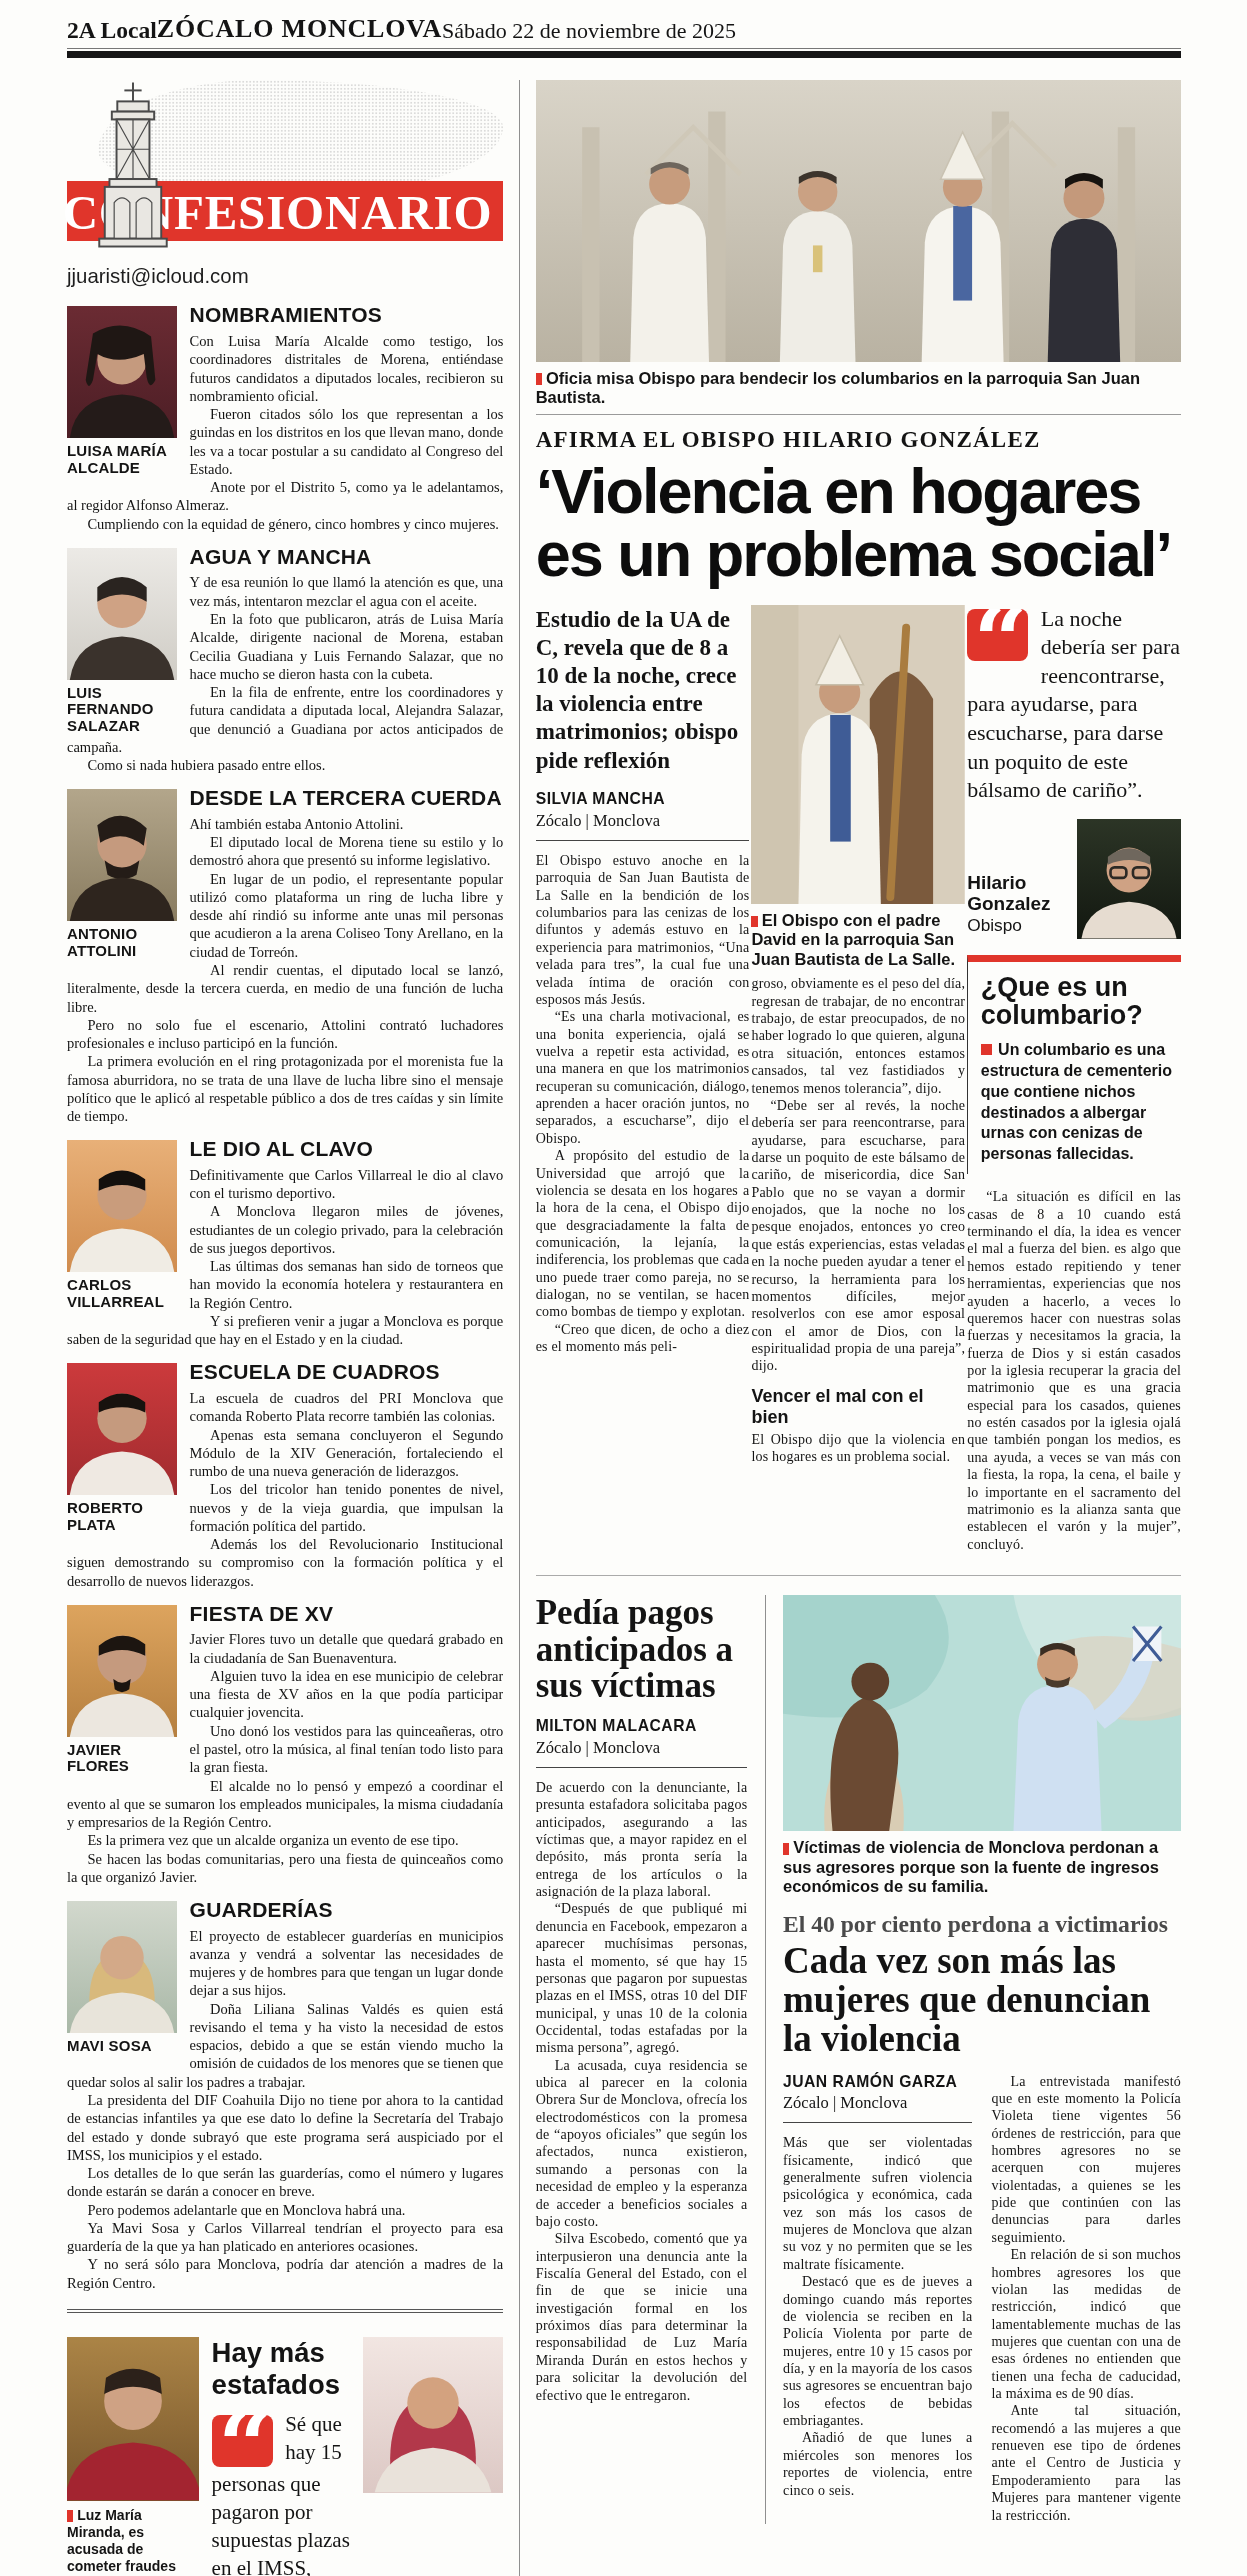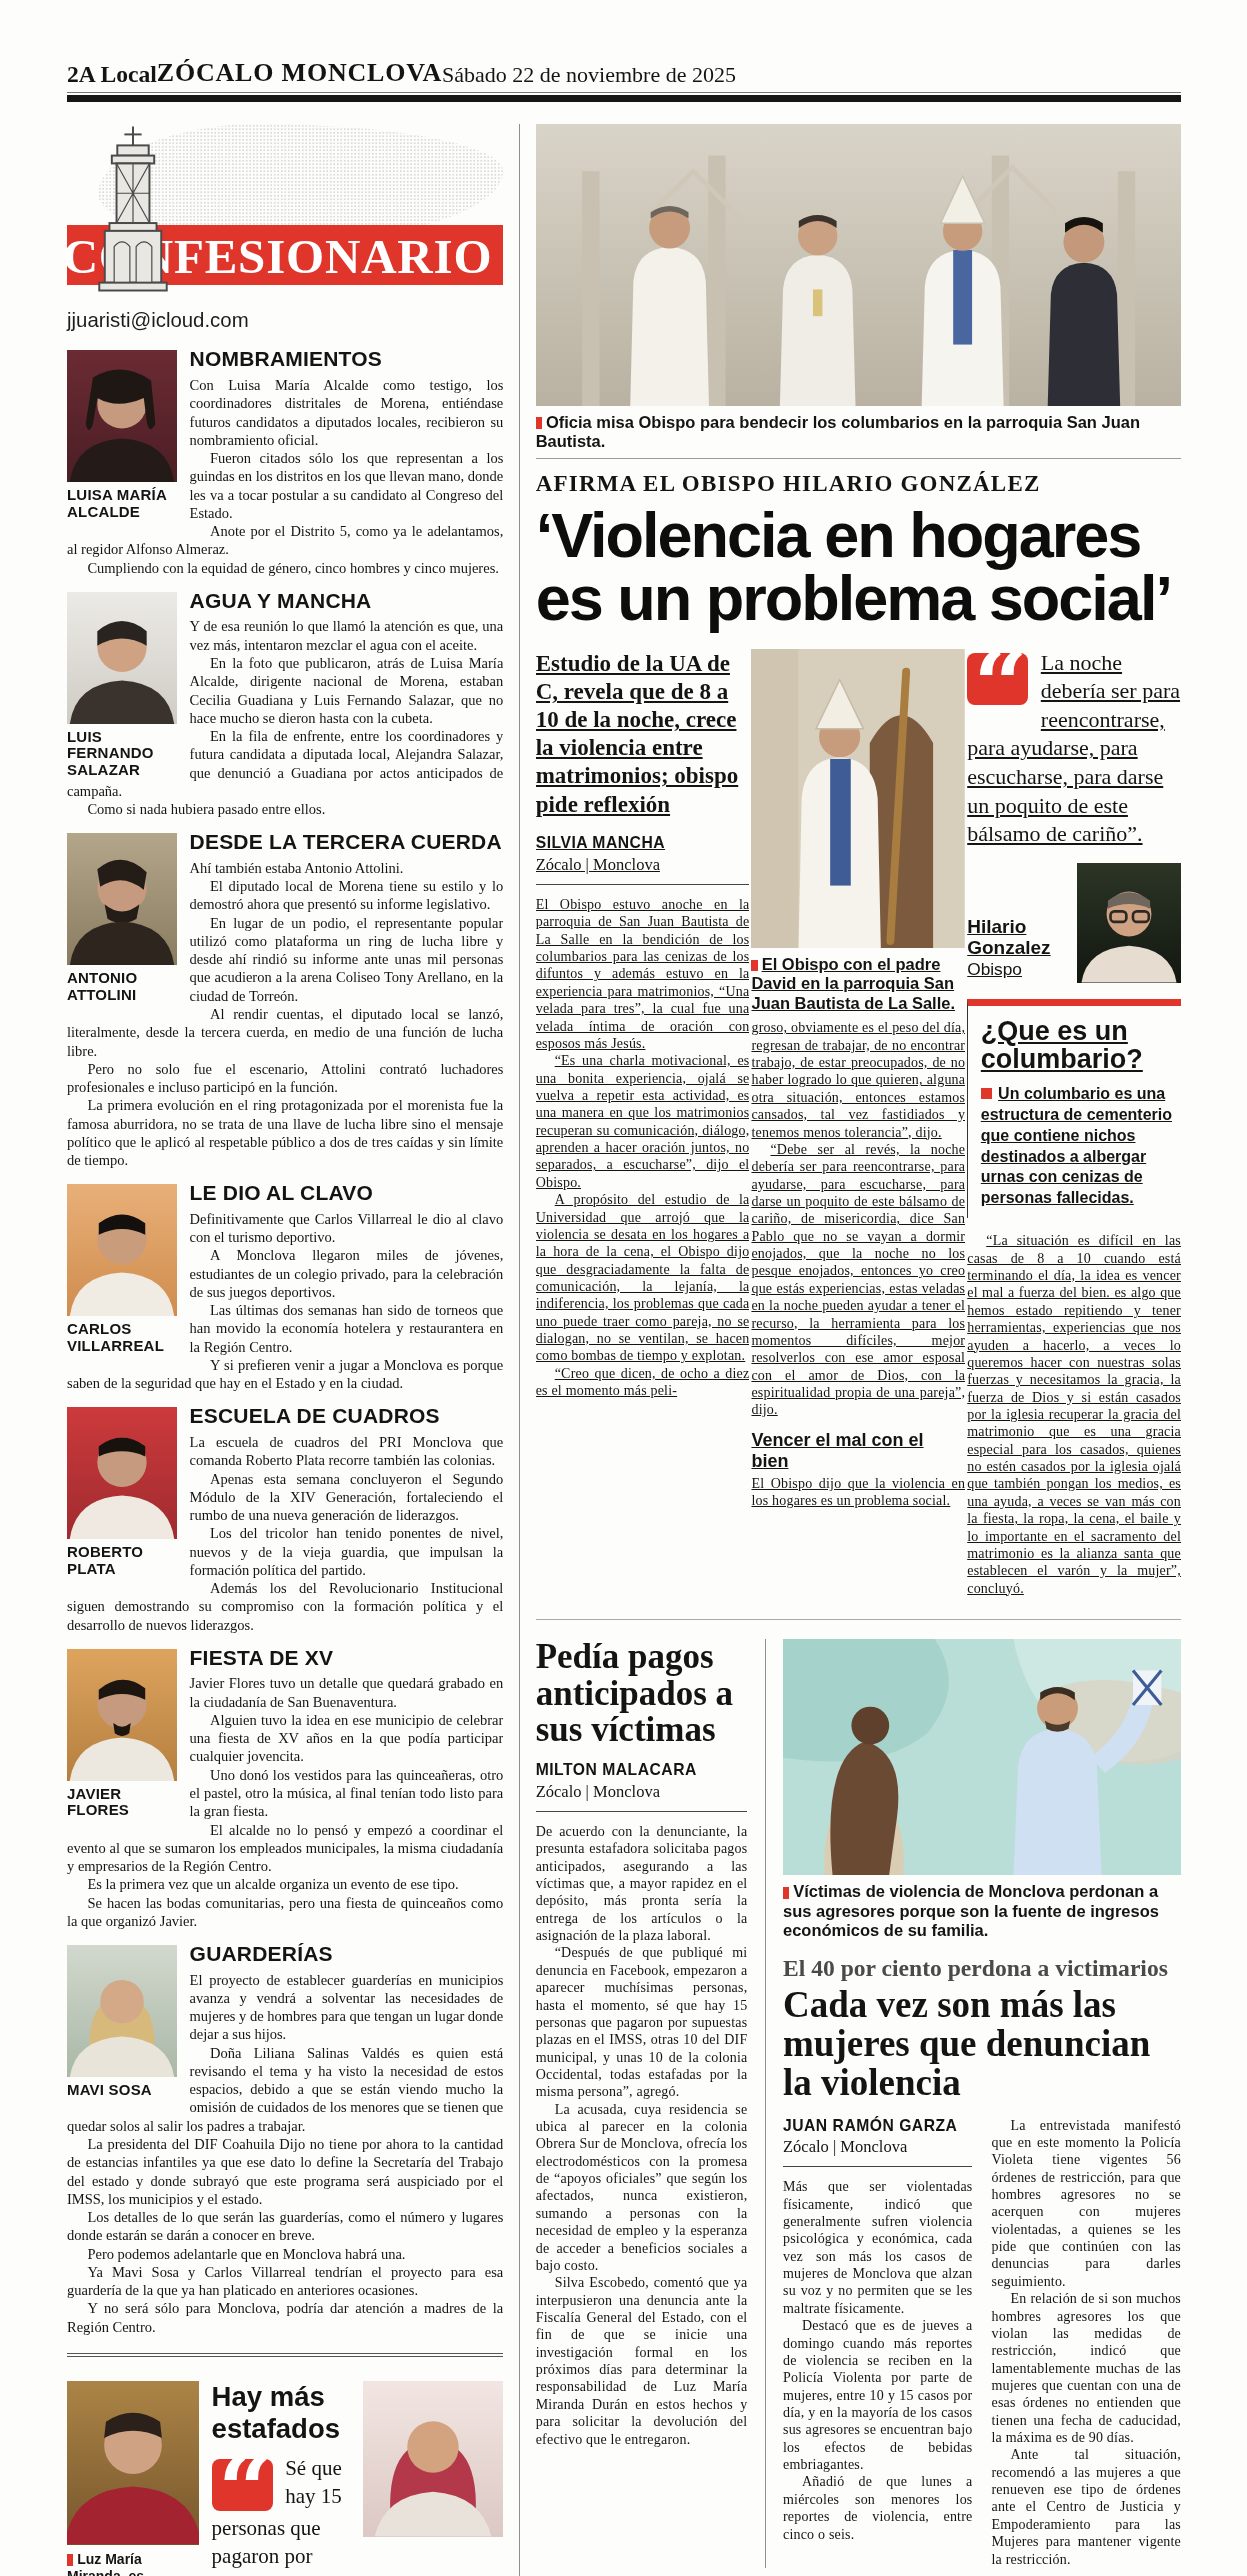--- a/index.html
+++ b/index.html
@@ -13,21 +13,21 @@
     width:1248px;height:2576px;overflow:hidden;
     background:#fdfdfb;color:var(--ink);
     font-family:"Liberation Serif",serif;
   }
   .page{padding:14px 67px 0;}
 
   
   .masthead{display:flex;justify-content:flex-start;align-items:flex-end;
     border-bottom:0.8px solid #777;padding-bottom:3.9px;}
   .mast-section{font:bold 23.6px "Liberation Serif",serif;}
-  .mast-title{font:bold 26px "Liberation Serif",serif;letter-spacing:0.8px;margin-top:44px;}
+  .mast-title{font:bold 26px "Liberation Serif",serif;letter-spacing:0.8px;}
   .mast-date{font:22px "Liberation Serif",serif;}
   .thickbar{height:6.3px;background:#161616;margin-top:2.4px;}
 
   
   .shell{display:flex;margin-top:22px;}
   .left-col{width:453px;flex:none;border-right:0.8px solid var(--gray-rule);padding-right:15.7px;}
   .right-col{flex:1;padding-left:15.7px;min-width:0;}
 
   
   .conf-logo{position:relative;height:182px;margin-bottom:3.1px;}
@@ -68,21 +68,21 @@
   .hq-quote{font:21px "Liberation Serif",serif;line-height:1.34;}
   .hq-right{width:140px;flex:none;}
   .hq-right .portrait{height:156px;}
 
   
   .main-photo{position:relative;height:282px;overflow:hidden;}
   .photo-caption{font:bold 16.5px "Liberation Sans",sans-serif;line-height:1.18;margin:7px 0 6.3px;}
   .rule{border-top:0.8px solid #9a9a9a;margin:3.1px 0 0;}
   .kicker{font:bold 23px "Liberation Serif",serif;letter-spacing:1.2px;margin:12.6px 0 6.3px;}
   .headline{font:bold 63px "Liberation Sans",sans-serif;letter-spacing:-2px;line-height:1.0;margin:0 0 19px;color:#0d0d0d;}
-  .article{display:grid;grid-template-columns:1fr 1fr 1fr;gap:2px;height:955px;overflow:hidden;text-decoration:underline;}
+  .article{display:grid;grid-template-columns:1fr 1fr 1fr;gap:2px;height:955px;overflow:hidden;}
   .acol{min-width:0;overflow:hidden;}
   .deck{font:bold 23px "Liberation Serif",serif;line-height:1.22;margin:1.6px 0 15.7px;}
   .byline{border-bottom:0.8px solid #444;padding-bottom:9.4px;margin-bottom:11px;}
   .byline-name{font:bold 15.7px "Liberation Sans",sans-serif;letter-spacing:0.5px;}
   .byline-org{font:16.5px "Liberation Serif",serif;margin-top:2.4px;}
   .body p{font-size:14px;line-height:1.24;text-align:justify;margin:0;letter-spacing:0.2px;}
   .body p + p{text-indent:19px;}
   .bishop-photo{position:relative;height:299px;overflow:hidden;}
   .subhead{font:bold 18px "Liberation Sans",sans-serif;margin:11px 0 3.1px;}
 

